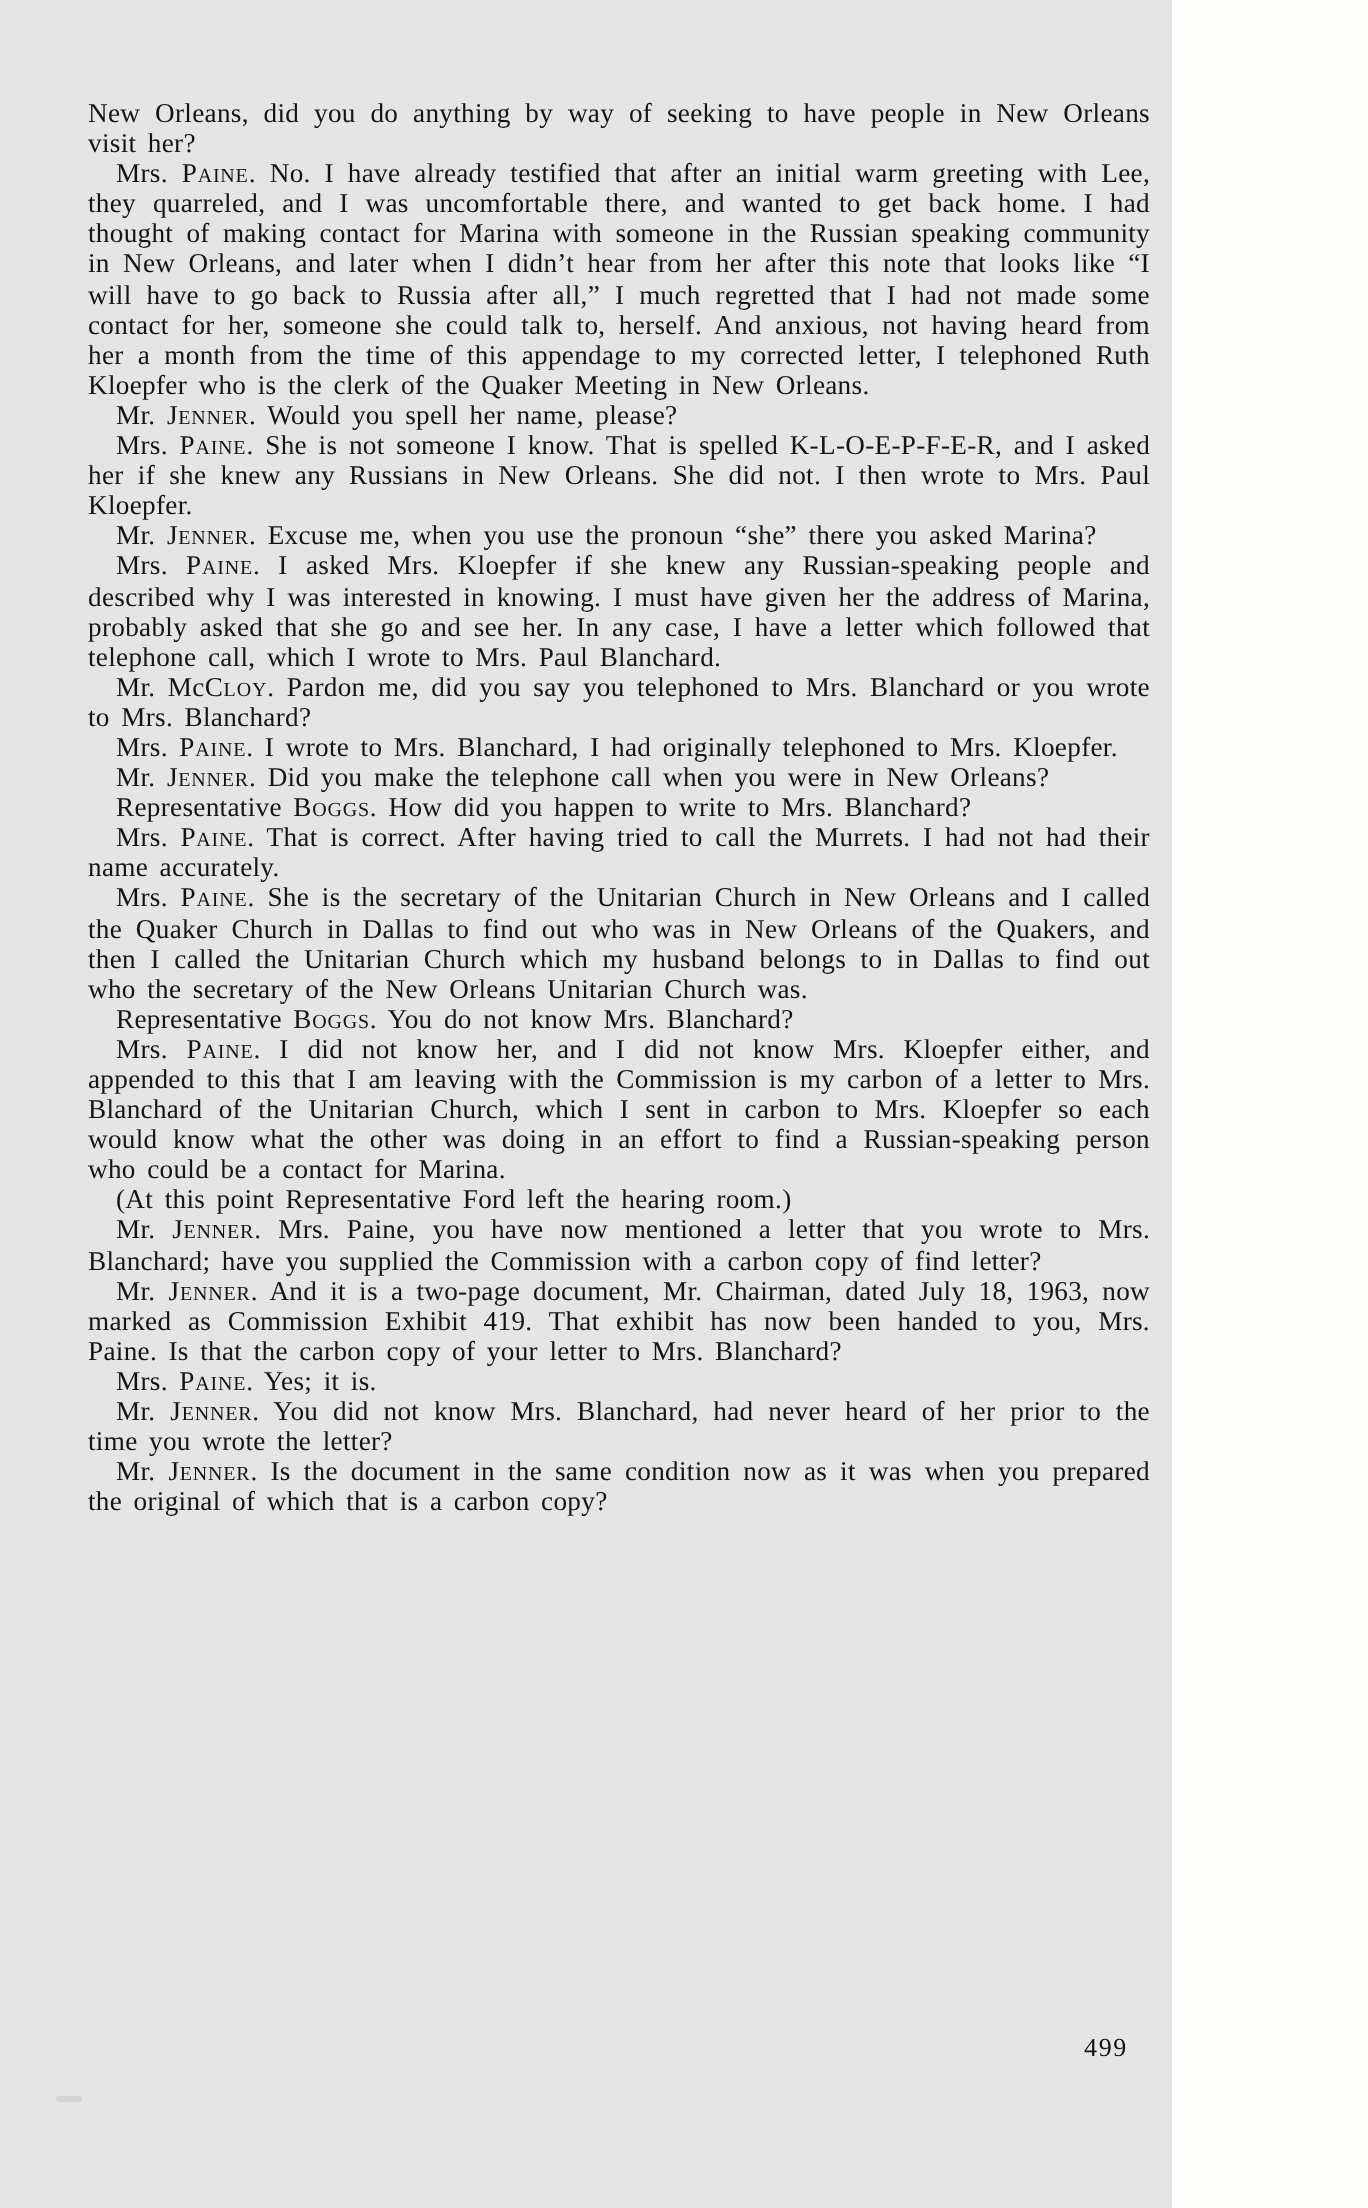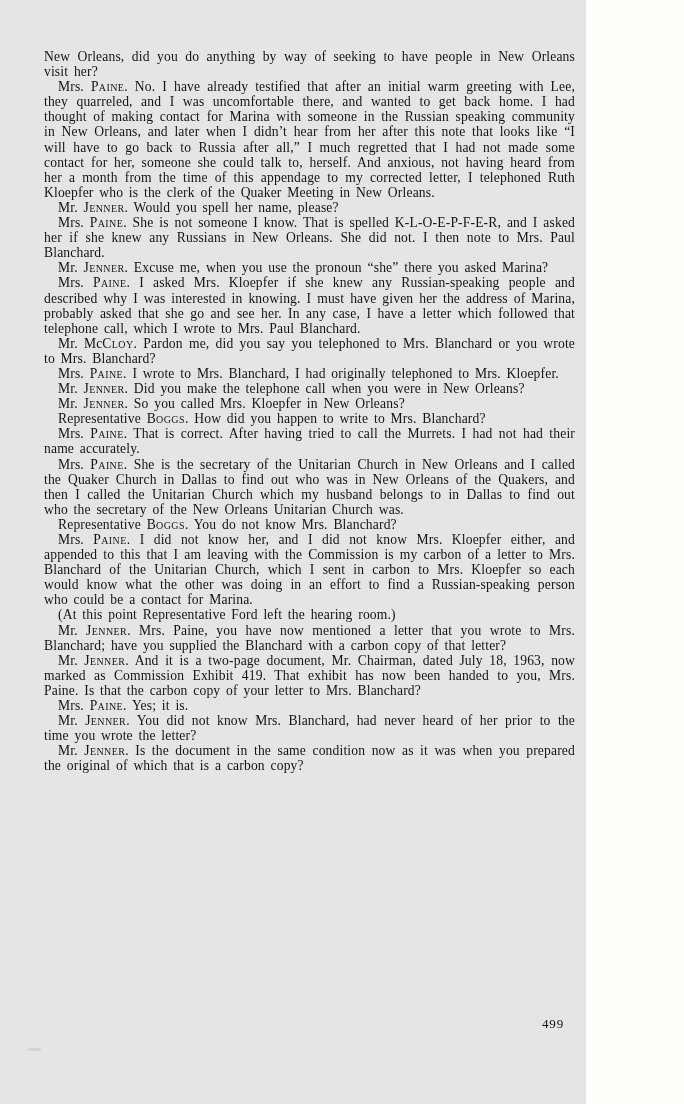--- a/index.html
+++ b/index.html
@@ -60,34 +60,33 @@
   }
 </style>
 </head>
 <body>
 
 <div class="page">
   <div class="transcript">
       <p class="para no-indent"><span>New Orleans, did you do anything by way of seeking to have people in New Orleans visit her?</span></p>
       <p class="para"><span><span>Mrs. </span><span class="smallcaps">Paine</span>.</span> <span>No.  I have already testified that after an initial warm greeting with Lee, they quarreled, and I was uncomfortable there, and wanted to get back home.  I had thought of making contact for Marina with someone in the Russian speaking community in New Orleans, and later when I didn’t hear from her after this note that looks like “I will have to go back to Russia after all,” I much regretted that I had not made some contact for her, someone she could talk to, herself.  And anxious, not having heard from her a month from the time of this appendage to my corrected letter, I telephoned Ruth Kloepfer who is the clerk of the Quaker Meeting in New Orleans.</span></p>
       <p class="para"><span><span>Mr. </span><span class="smallcaps">Jenner</span>.</span> <span>Would you spell her name, please?</span></p>
-      <p class="para"><span><span>Mrs. </span><span class="smallcaps">Paine</span>.</span> <span>She is not someone I know.  That is spelled K-L-O-E-P-F-E-R, and I asked her if she knew any Russians in New Orleans.  She did not.  I then note to Mrs. Paul Blanchard.</span></p>
+      <p class="para"><span><span>Mrs. </span><span class="smallcaps">Paine</span>.</span> <span>She is not someone I know.  That is spelled K-L-O-E-P-F-E-R, and I asked her if she knew any Russians in New Orleans.  She did not.  I then wrote to Mrs. Paul Kloepfer.</span></p>
       <p class="para"><span><span>Mr. </span><span class="smallcaps">Jenner</span>.</span> <span>Excuse me, when you use the pronoun “she” there you asked Marina?</span></p>
       <p class="para"><span><span>Mrs. </span><span class="smallcaps">Paine</span>.</span> <span>I asked Mrs. Kloepfer if she knew any Russian-speaking people and described why I was interested in knowing.  I must have given her the address of Marina, probably asked that she go and see her.  In any case, I have a letter which followed that telephone call, which I wrote to Mrs. Paul Blanchard.</span></p>
       <p class="para"><span><span>Mr. Mc</span><span class="smallcaps">Cloy</span>.</span> <span>Pardon me, did you say you telephoned to Mrs. Blanchard or you wrote to Mrs. Blanchard?</span></p>
       <p class="para"><span><span>Mrs. </span><span class="smallcaps">Paine</span>.</span> <span>I wrote to Mrs. Blanchard, I had originally telephoned to Mrs. Kloepfer.</span></p>
       <p class="para"><span><span>Mr. </span><span class="smallcaps">Jenner</span>.</span> <span>Did you make the telephone call when you were in New Orleans?</span></p>
-      <p class="para"><span><span>Mr. </span><span class="smallcaps">Jenner</span>.</span> <span>So you called Mrs. Kloepfer in New Orleans?</span></p>
       <p class="para"><span><span>Representative </span><span class="smallcaps">Boggs</span>.</span> <span>How did you happen to write to Mrs. Blanchard?</span></p>
       <p class="para"><span><span>Mrs. </span><span class="smallcaps">Paine</span>.</span> <span>That is correct.  After having tried to call the Murrets.  I had not had their name accurately.</span></p>
       <p class="para"><span><span>Mrs. </span><span class="smallcaps">Paine</span>.</span> <span>She is the secretary of the Unitarian Church in New Orleans and I called the Quaker Church in Dallas to find out who was in New Orleans of the Quakers, and then I called the Unitarian Church which my husband belongs to in Dallas to find out who the secretary of the New Orleans Unitarian Church was.</span></p>
       <p class="para"><span><span>Representative </span><span class="smallcaps">Boggs</span>.</span> <span>You do not know Mrs. Blanchard?</span></p>
       <p class="para"><span><span>Mrs. </span><span class="smallcaps">Paine</span>.</span> <span>I did not know her, and I did not know Mrs. Kloepfer either, and appended to this that I am leaving with the Commission is my carbon of a letter to Mrs. Blanchard of the Unitarian Church, which I sent in carbon to Mrs. Kloepfer so each would know what the other was doing in an effort to find a Russian-speaking person who could be a contact for Marina.</span></p>
       <p class="para"><span>(At this point Representative Ford left the hearing room.)</span></p>
-      <p class="para"><span><span>Mr. </span><span class="smallcaps">Jenner</span>.</span> <span>Mrs. Paine, you have now mentioned a letter that you wrote to Mrs. Blanchard; have you supplied the Blanchard with a carbon copy of that letter?</span></p>
+      <p class="para"><span><span>Mr. </span><span class="smallcaps">Jenner</span>.</span> <span>Mrs. Paine, you have now mentioned a letter that you wrote to Mrs. Blanchard; have you supplied the Commission with a carbon copy of find letter?</span></p>
       <p class="para"><span><span>Mr. </span><span class="smallcaps">Jenner</span>.</span> <span>And it is a two-page document, Mr. Chairman, dated July 18, 1963, now marked as Commission Exhibit 419.  That exhibit has now been handed to you, Mrs. Paine.  Is that the carbon copy of your letter to Mrs. Blanchard?</span></p>
       <p class="para"><span><span>Mrs. </span><span class="smallcaps">Paine</span>.</span> <span>Yes; it is.</span></p>
       <p class="para"><span><span>Mr. </span><span class="smallcaps">Jenner</span>.</span> <span>You did not know Mrs. Blanchard, had never heard of her prior to the time you wrote the letter?</span></p>
       <p class="para"><span><span>Mr. </span><span class="smallcaps">Jenner</span>.</span> <span>Is the document in the same condition now as it was when you prepared the original of which that is a carbon copy?</span></p>
     </div>
   <div class="page-number">499</div>
   <div class="scan-artifact"></div>
 </div>
 
 </body></html>

